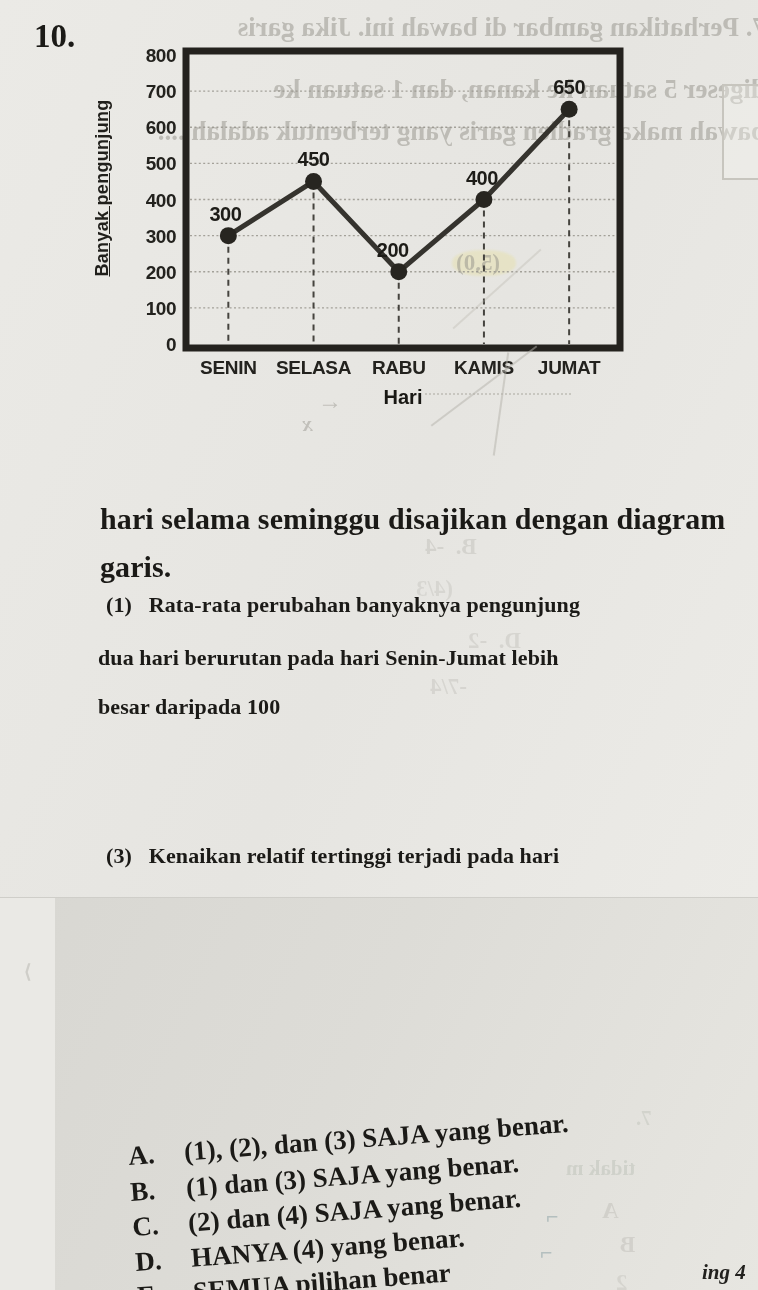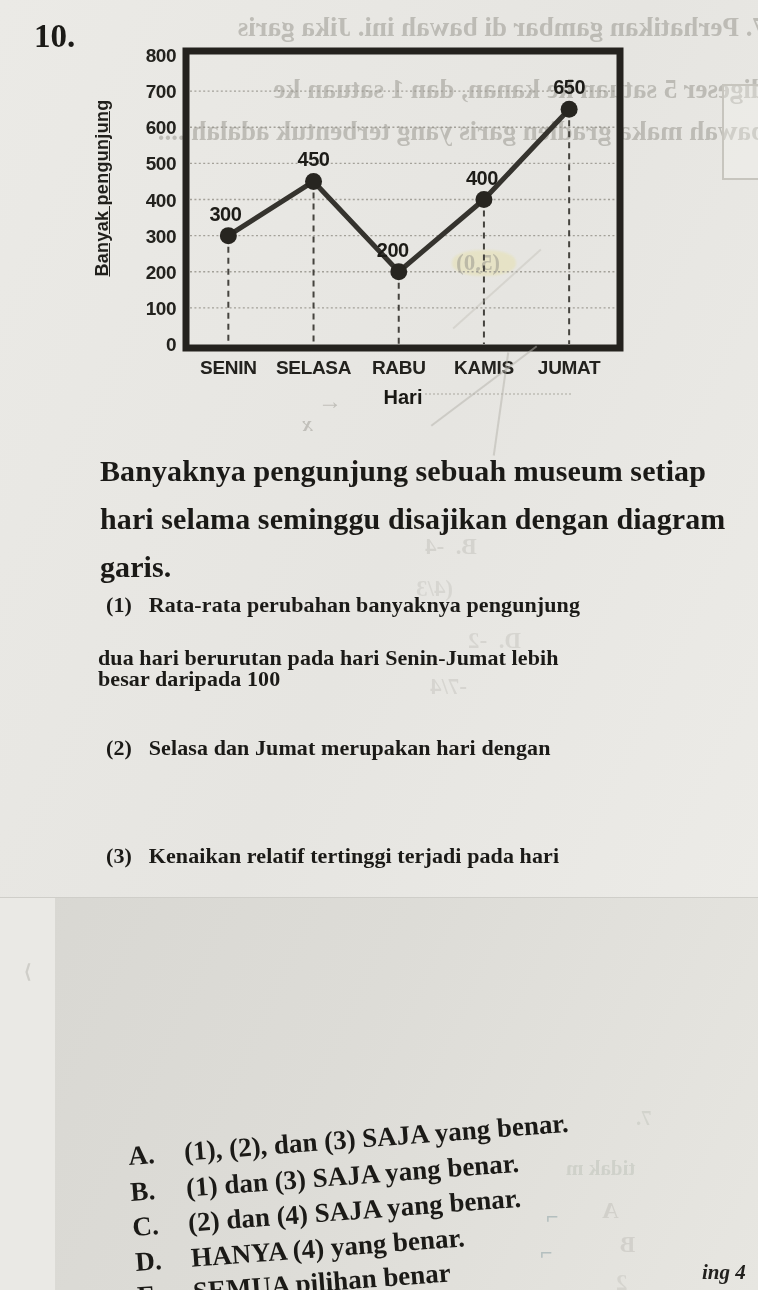--- a/index.html
+++ b/index.html
@@ -114,29 +114,27 @@
     <div class="fline" style="left:438px;top:288px;width:118px;height:2px;transform:rotate(-42deg);opacity:.32;"></div>
     <div class="fline" style="left:425px;top:393px;width:146px;height:0;border-top:2px dotted #b5b3ab;background:none;opacity:.6;"></div>
     <div class="bleed frag" style="left:318px;top:388px;font-size:24px;opacity:.45;">←</div>
     <div class="bleed frag" style="left:302px;top:412px;font-size:21px;opacity:.45;font-style:italic;">x</div>
 
     <div class="bleed frag" style="left:425px;top:534px;opacity:.22;">B.  -4</div>
     <div class="bleed frag" style="left:416px;top:576px;opacity:.18;">(4/3</div>
     <div class="bleed frag" style="left:468px;top:628px;opacity:.2;">D.  -2</div>
     <div class="bleed frag" style="left:430px;top:674px;opacity:.2;">-7/4</div>
 
-    <div class="line intro" style="left:100px;top:454px;">Banyaknya pengunjung sebuah museum setiap</div>
     <div class="line intro" style="left:100px;top:502px;">hari selama seminggu disajikan dengan diagram</div>
     <div class="line intro" style="left:100px;top:550px;">garis.</div>
 
     <div class="line stmt" style="left:106px;top:592px;">(1)   Rata-rata perubahan banyaknya pengunjung</div>
     <div class="line stmt" style="left:98px;top:645px;">dua hari berurutan pada hari Senin-Jumat lebih</div>
-    <div class="line stmt" style="left:98px;top:666px;">besar daripada 100</div>
+    <div class="line stmt" style="left:98px;top:694px;">besar daripada 100</div>
 
-    <div class="line stmt" style="left:106px;top:735px;">(2)   Selasa dan Jumat merupakan hari dengan</div>
 
     <div class="line stmt" style="left:106px;top:833px;margin-top:10px;">(3)   Kenaikan relatif tertinggi terjadi pada hari</div>
     <div class="line stmt" style="left:98px;top:876px;margin-top:30px;">Kamis-Jumat</div>
   </div>
 
   <div class="band-bottom">
     <div class="left-strip"></div>
 
     <div class="opt-row" style="left:88px;top:215px;">
       <span class="opt-letter">A.</span><span>(1), (2), dan (3) SAJA yang benar.</span>

